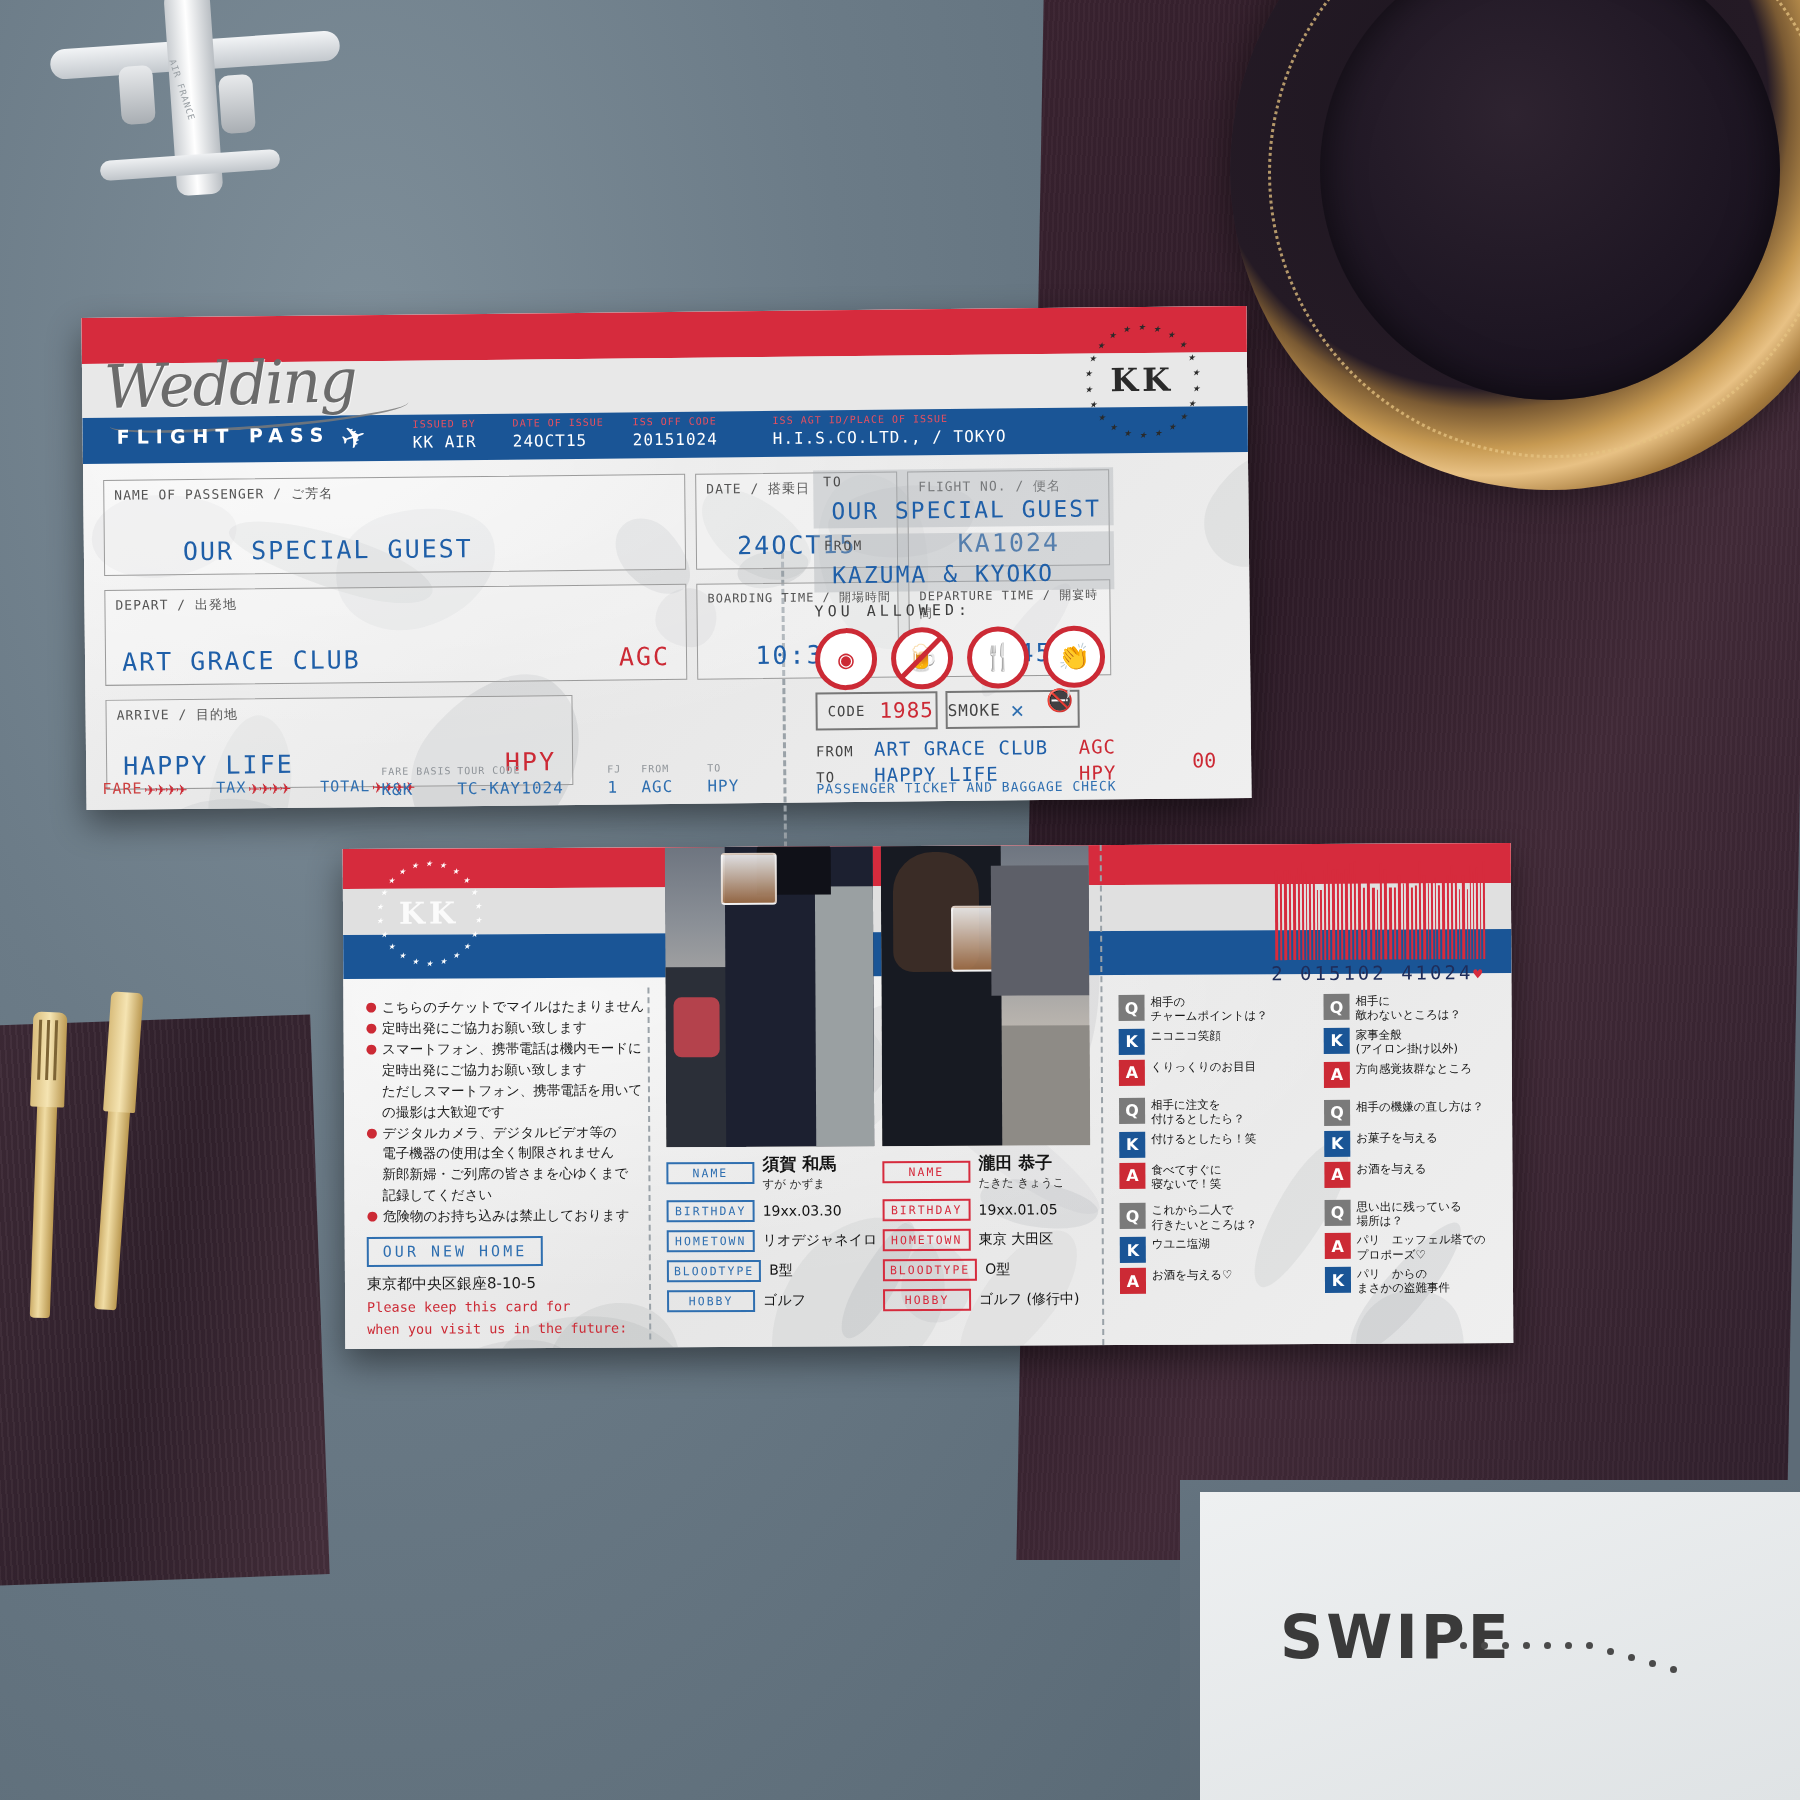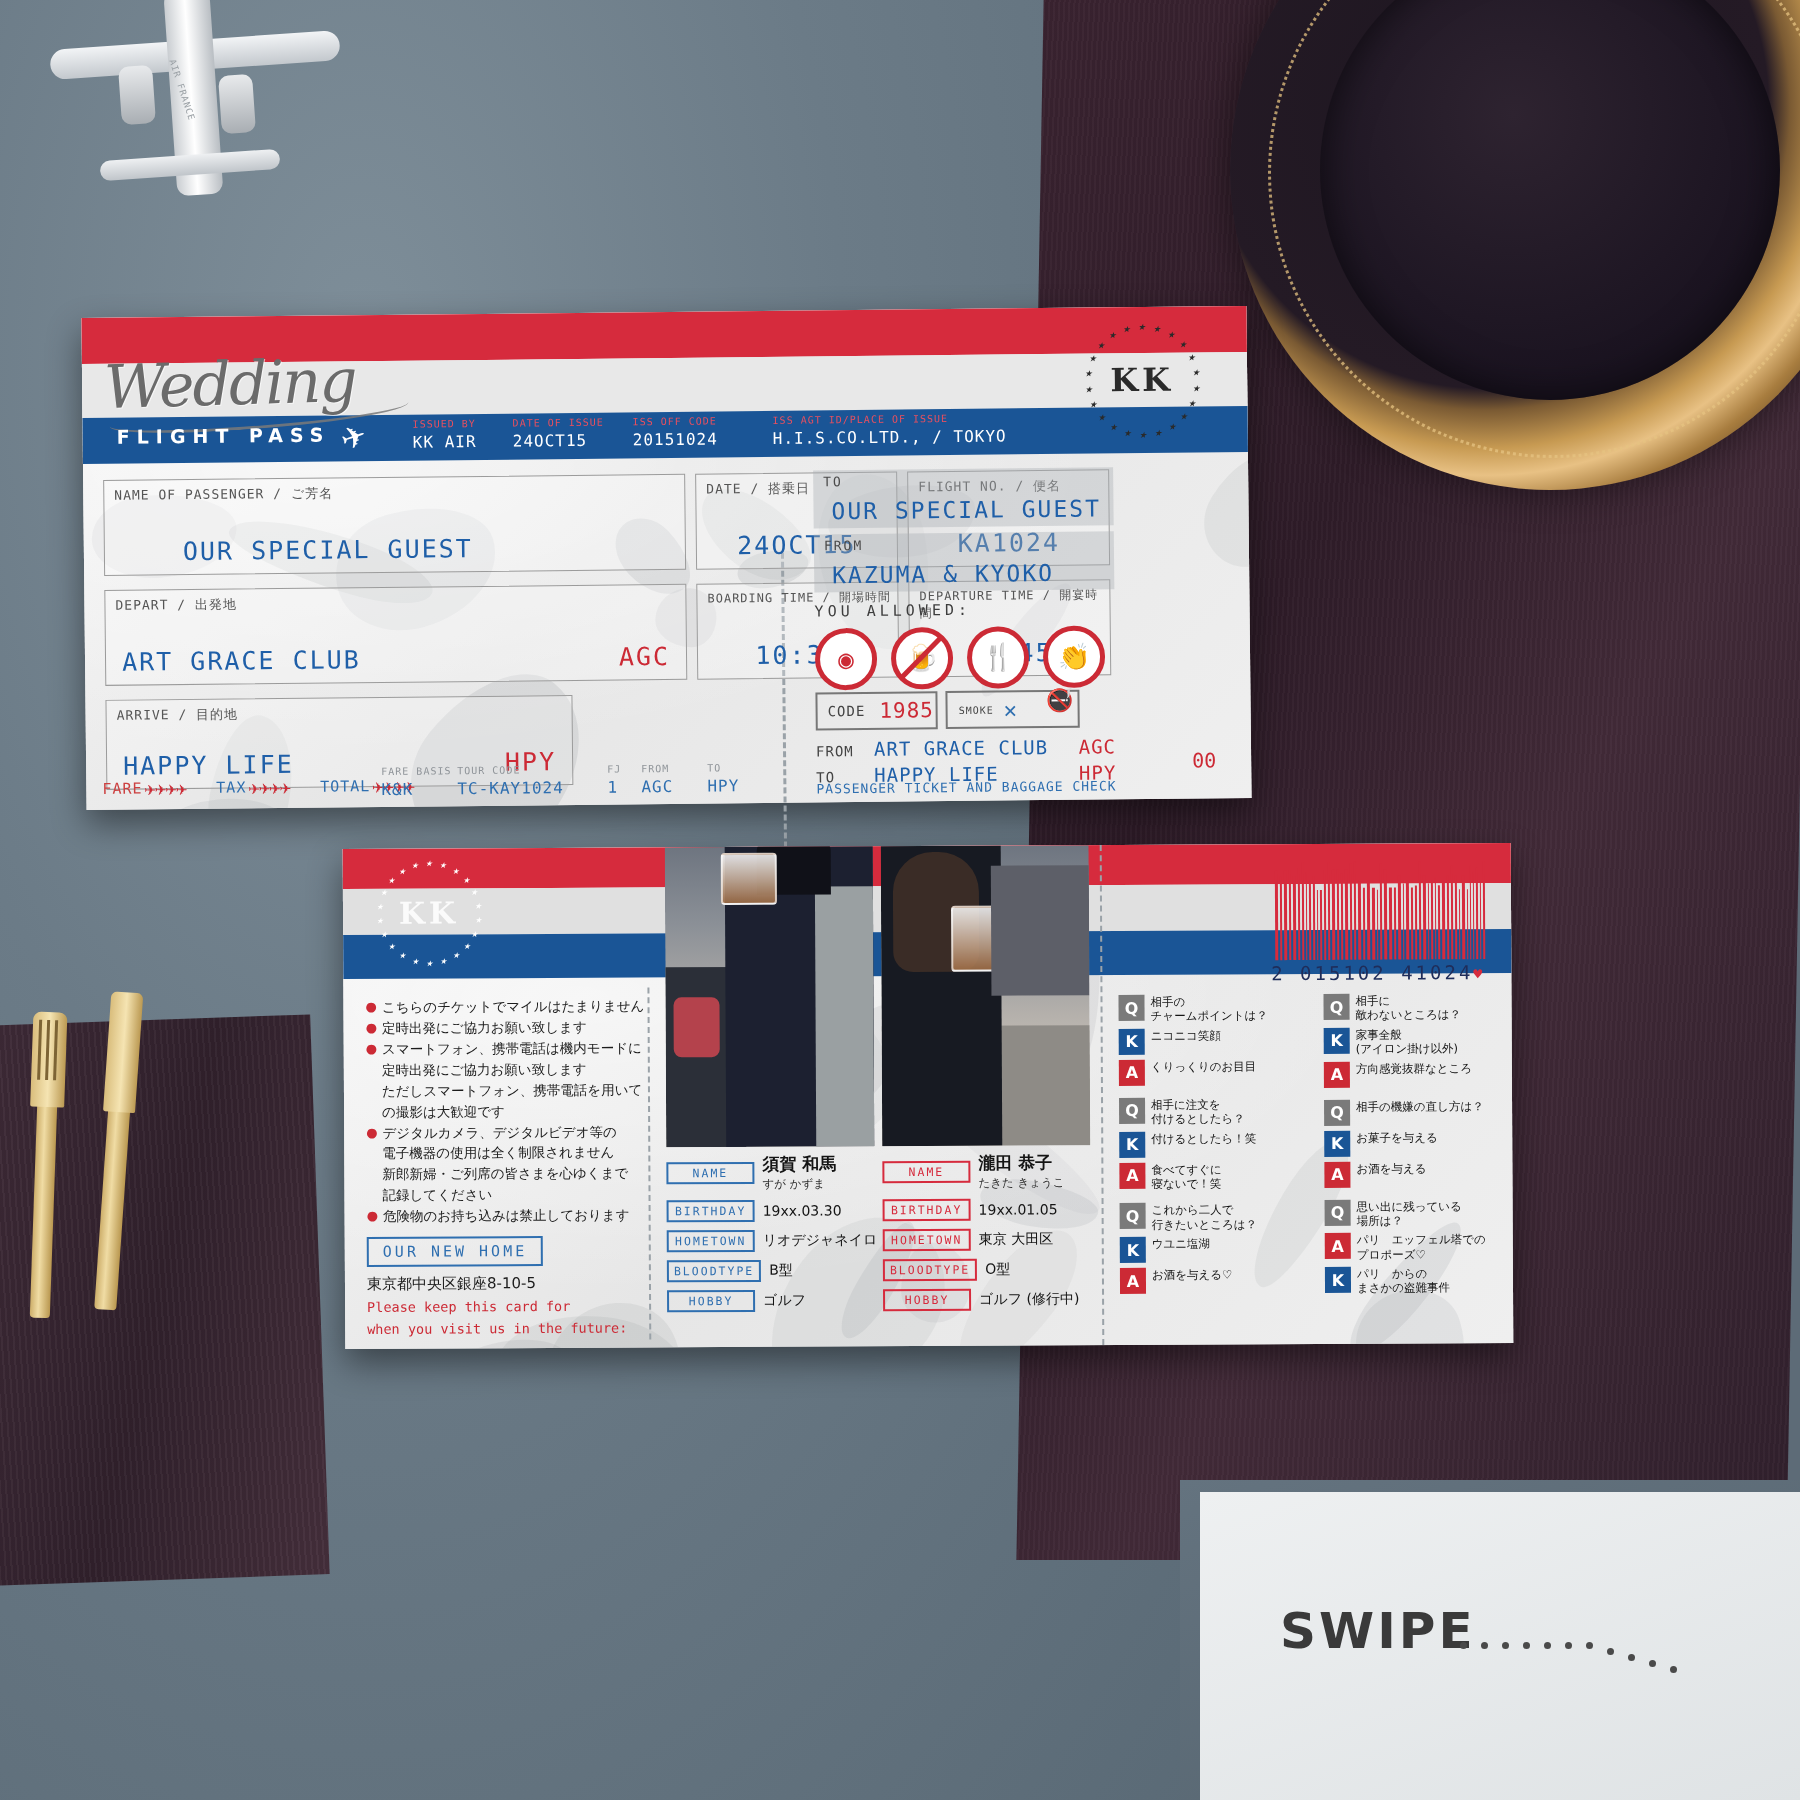--- a/index.html
+++ b/index.html
@@ -71,21 +71,21 @@
   .plane .eng.e1{left:80px;top:86px;transform:rotate(-4deg);}
   .plane .eng.e2{left:180px;top:95px;transform:rotate(-4deg);}
   .plane-text{position:absolute;left:110px;top:105px;color:#9aa0a5;font-size:9px;letter-spacing:1px;transform:rotate(72deg);}
   .swipe{
     position:absolute;left:1200px;top:1492px;width:600px;height:308px;
     background:linear-gradient(160deg,#eef0f1,#dfe3e5);
   }
   .swipe-label{
     position:absolute;left:80px;top:110px;
     font-family:"DejaVu Sans","Liberation Sans",sans-serif;
-    font-size:50px;font-weight:700;letter-spacing:3px;color:#3a3a3a;
+    font-size:60px;font-weight:700;letter-spacing:3px;color:#3a3a3a;
   }
   .swipe-dots{position:absolute;left:260px;top:150px;width:240px;height:40px;}
   .swipe-dots span{position:absolute;width:7px;height:7px;border-radius:50%;background:#4a4a4a;}
 
   
   .ticket{position:absolute;background:#e9e9e9;box-shadow:0 14px 34px rgba(0,0,0,.45);}
   .map-bg{
     position:absolute;inset:0;overflow:hidden;
     background:
       radial-gradient(ellipse at 20% 30%, rgba(255,255,255,.55), rgba(255,255,255,0) 60%),
@@ -172,21 +172,21 @@
   .stub .gfield .val{position:absolute;left:18px;bottom:4px;font-size:23px;color:#1f5fa8;letter-spacing:2px;}
   .allow-lbl{position:absolute;left:18px;top:146px;font-size:15px;color:#3d3d3d;letter-spacing:4px;}
   .icons{position:absolute;left:18px;top:172px;display:flex;gap:14px;}
   .ico{width:52px;height:52px;border-radius:50%;border:5px solid #cc2a35;color:#cc2a35;display:flex;align-items:center;justify-content:center;font-size:26px;background:#fff;}
   .ico.slash{position:relative;}
   .ico.slash:after{content:"";position:absolute;left:-2px;top:22px;width:56px;height:5px;background:#cc2a35;transform:rotate(-45deg);}
   .timebox{position:absolute;left:18px;top:236px;width:118px;height:34px;border:2px solid #777;display:flex;align-items:center;}
   .timebox .k{font-size:14px;color:#444;margin-left:10px;letter-spacing:1px;}
   .timebox .v{font-size:21px;color:#cc2a35;margin-left:14px;letter-spacing:1px;}
   .smokebox{position:absolute;left:148px;top:236px;width:130px;height:34px;border:2px solid #777;display:flex;align-items:center;}
-  .smokebox .k{font-size:10px;color:#444;margin-left:11px;letter-spacing:1px;}
+  .smokebox .k{font-size:16px;color:#444;margin-left:0;letter-spacing:1px;}
   .smokebox .x{font-size:22px;color:#2f6fb0;margin-left:10px;}
   .smokebox .ns{position:absolute;right:4px;top:-4px;color:#2f6fb0;font-size:22px;}
   .ftrow{position:absolute;left:18px;width:300px;display:flex;align-items:baseline;}
   .ftrow .k{width:58px;font-size:14px;color:#444;letter-spacing:1px;}
   .ftrow .v{flex:1;font-size:19px;color:#1f5fa8;letter-spacing:1px;}
   .ftrow .c{font-size:19px;color:#cc2a35;letter-spacing:1px;}
   .stubfoot{position:absolute;left:18px;bottom:6px;font-size:13px;color:#2f6fb0;letter-spacing:1px;}
   .hpy-big{position:absolute;right:22px;bottom:26px;font-size:20px;color:#cc2a35;}
 
   

